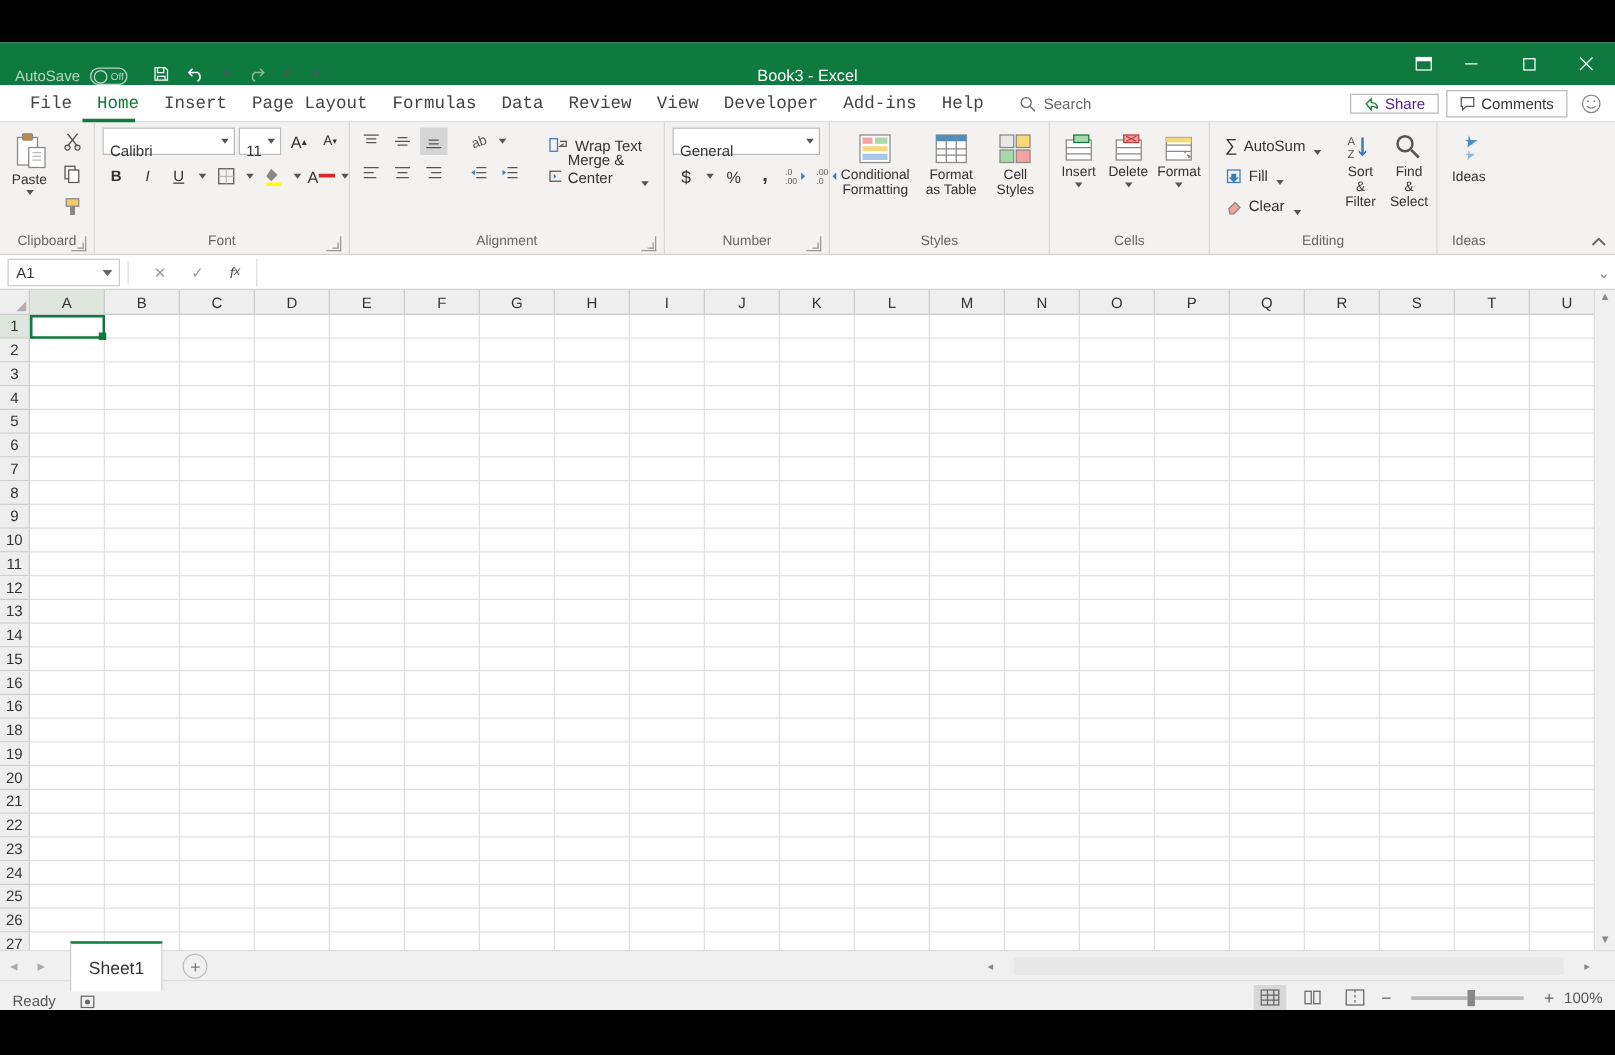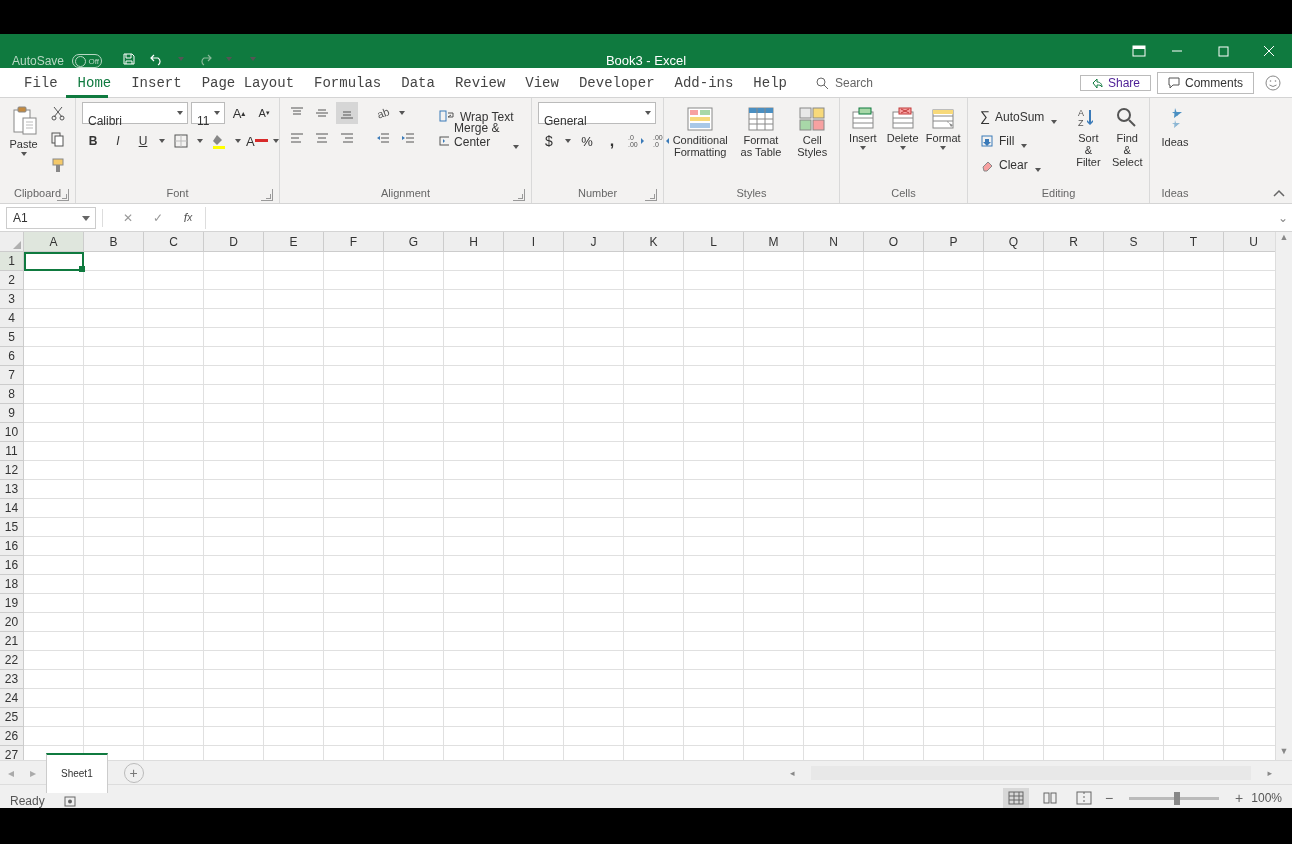--- a/index.html
+++ b/index.html
@@ -57,21 +57,21 @@
 .row-hdr{height:19px;border-bottom:1px solid #ccc;border-right:1px solid #ccc;background:#eee;display:flex;align-items:center;justify-content:center;font-size:12px;cursor:pointer;}
 .row-hdr.sel{background:#dfe6dd;}
 .cells{position:absolute;left:24px;top:20px;right:0;bottom:0;}
 .cell-row{display:flex;height:19px;}
 .cell{width:60px;border-right:1px solid #e0e0e0;border-bottom:1px solid #e0e0e0;}
 .sel-cell{position:absolute;left:0;top:0;width:60px;height:19px;border:2px solid #0f7a3f;z-index:1;pointer-events:none;}
 .sel-cell::after{content:"";position:absolute;right:-3px;bottom:-3px;width:6px;height:6px;background:#0f7a3f;}
 .vscroll{width:17px;background:#f0f0f0;border-left:1px solid #ddd;position:absolute;right:0;top:0;bottom:0;}
 .sheet-tabs{height:24px;background:#f0f0f0;border-top:1px solid #ddd;display:flex;align-items:center;position:relative;}
 .nav-arrow{width:22px;height:22px;display:flex;align-items:center;justify-content:center;color:#aaa;cursor:pointer;}
-.sheet-tab{height:40px;padding:0 14px;display:flex;align-items:center;background:#fff;border:1px solid #ccc;border-bottom:none;font-size:10px;margin-left:2px;border-top:2px solid #0f7a3f;cursor:pointer;}
+.sheet-tab{height:40px;padding:0 14px;display:flex;align-items:center;background:#fff;border:1px solid #ccc;border-bottom:none;font-size:14px;margin-left:12px;border-top:2px solid #0f7a3f;cursor:pointer;}
 .add-sheet{width:20px;height:20px;border:1px solid #bbb;border-radius:50%;display:flex;align-items:center;justify-content:center;margin-left:16px;cursor:pointer;color:#777;font-size:14px;}
 .hscroll{position:absolute;right:20px;left:790px;height:18px;background:#f0f0f0;display:flex;align-items:center;}
 .hscroll-track{flex:1;height:14px;background:#e8e8e8;margin:0 16px;}
 .statusbar{height:24px;background:#f0f0f0;border-top:1px solid #ddd;display:flex;align-items:flex-end;padding:0 10px;font-size:12px;color:#555;}
 .status-right{margin-left:auto;display:flex;align-items:center;gap:8px;}
 .view-btn{width:26px;height:20px;display:flex;align-items:center;justify-content:center;cursor:pointer;}
 .view-btn.active{background:#d8d8d8;}
 .zoom-slider{width:90px;height:3px;background:#bbb;position:relative;margin:0 8px;}
 .zoom-thumb{position:absolute;left:50%;top:-5px;width:6px;height:13px;background:#888;cursor:pointer;}
 .collapse-ribbon{position:absolute;right:6px;bottom:4px;cursor:pointer;}

